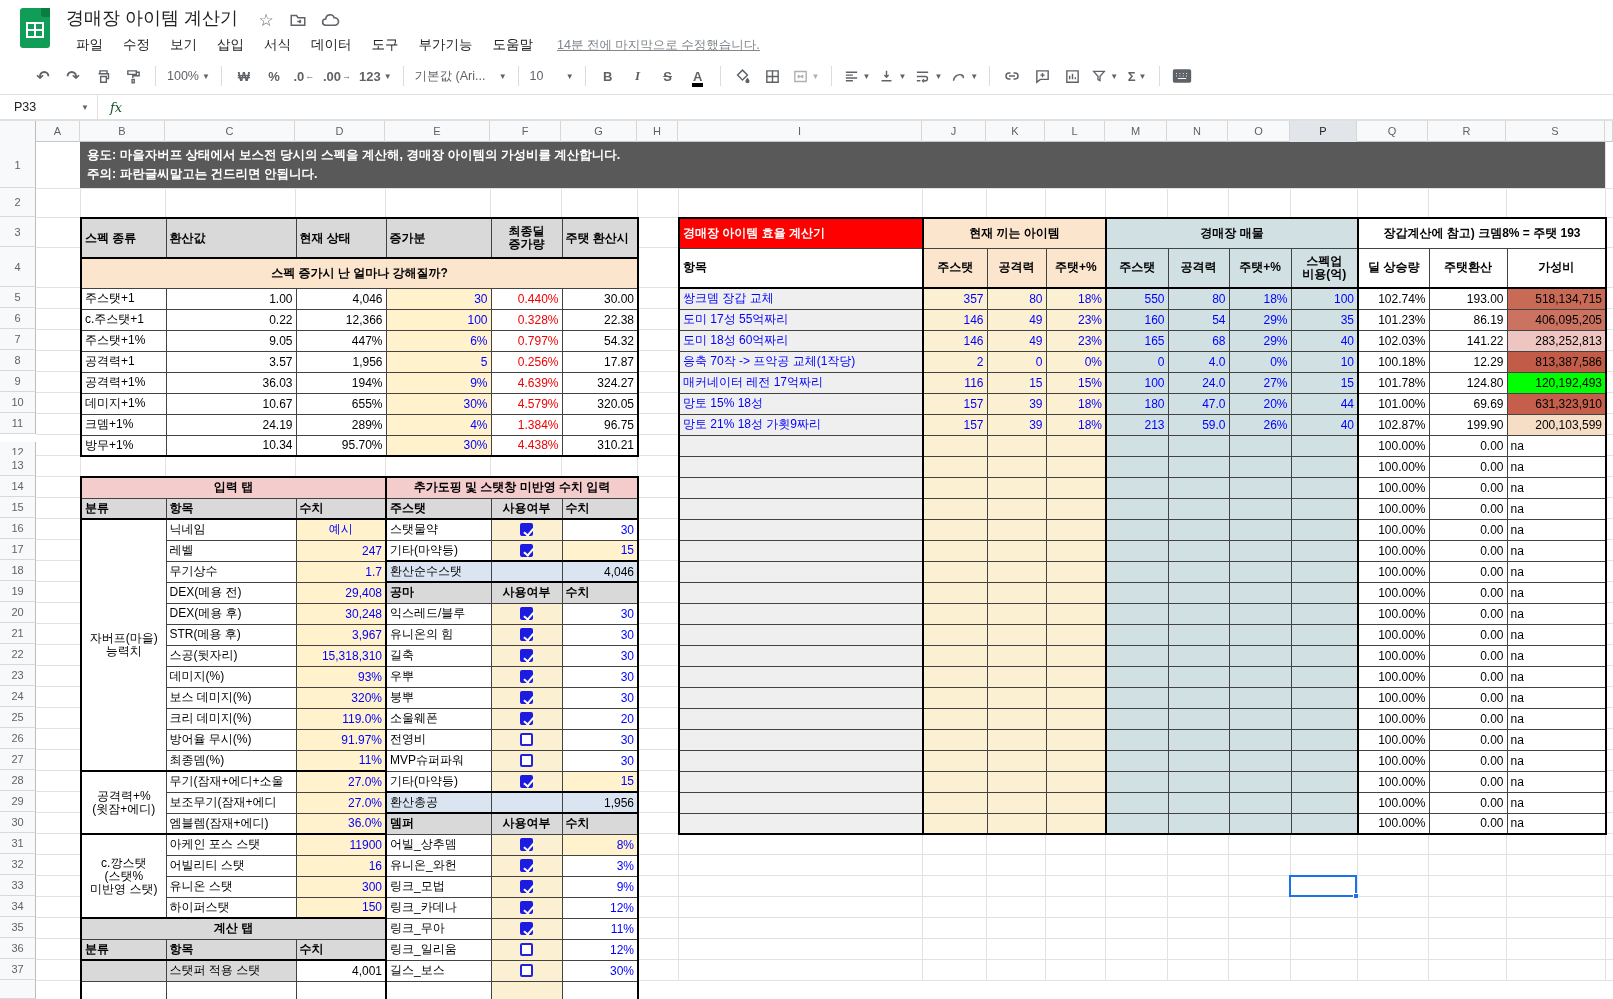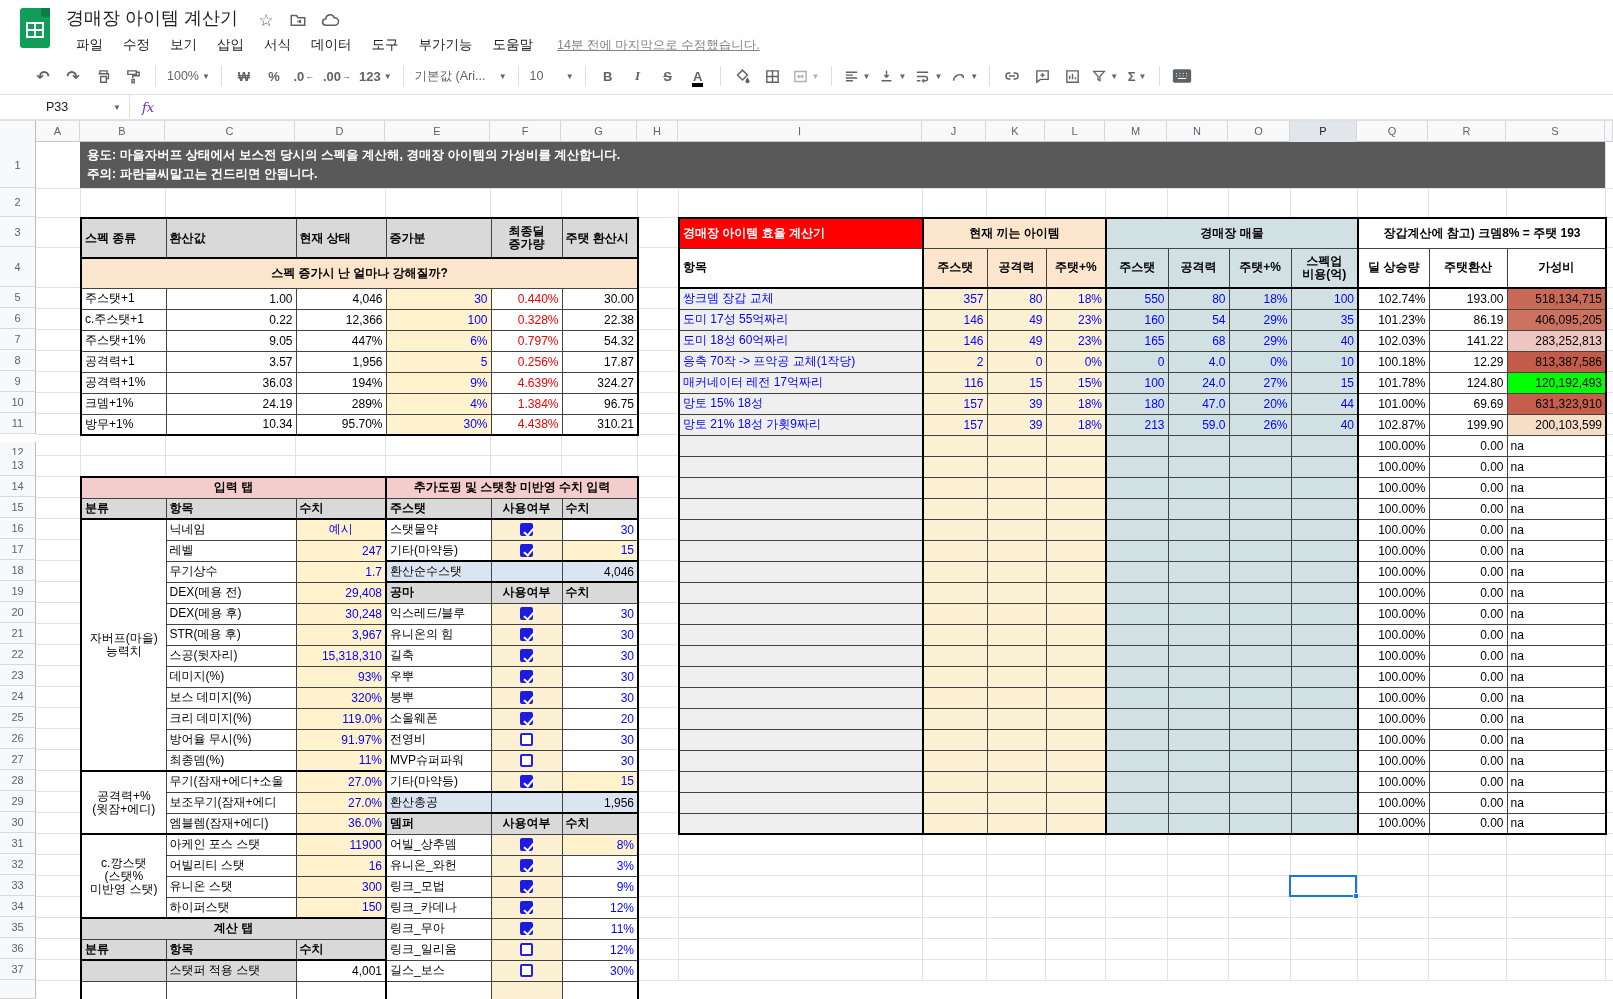--- a/index.html
+++ b/index.html
@@ -32,24 +32,24 @@
   .ti .uni{font-size:16px;font-weight:bold;}
   .car{font-size:8px;color:#5f6368;margin-left:3px;}
   .tsep{width:1px;height:20px;background:#dadce0;margin:0 7px;flex:0 0 auto;}
   .ti.texty{font-weight:normal;font-size:12.5px;}
   .sub-arrow{font-size:9px;margin-left:1px;}
   .a-underline{display:inline-block;position:relative;font-weight:bold;}
   .a-underline::after{content:"";position:absolute;left:-1px;right:-1px;bottom:-3px;height:4px;background:#000;}
   .s-strike{text-decoration:line-through;}
   
   .formulabar{position:absolute;left:0;top:95px;width:1613px;height:25px;background:#fff;border-bottom:1px solid #e0e0e0;
-              display:flex;align-items:center;font-size:12.5px;color:#202124;padding-left:32px;}
+              display:flex;align-items:center;font-size:12.5px;color:#202124;}
   .namebox{width:98px;padding-left:14px;display:flex;align-items:center;height:100%;border-right:1px solid #e0e0e0;}
   .namebox .car{margin-left:auto;margin-right:8px;}
-  .fx{font-family:"DejaVu Serif","Liberation Serif",serif;font-style:italic;color:#6d28d9;margin-left:12px;font-size:13px;}
+  .fx{font-family:"DejaVu Serif","Liberation Serif",serif;font-style:italic;color:#14532d;margin-left:12px;font-size:13px;}
   
   .colhdrs{position:absolute;left:0;top:120px;width:1613px;height:22px;background:#f8f9fa;border-bottom:1px solid #c7c7c7;border-top:1px solid #e0e0e0;}
   .chcell{position:absolute;top:0;height:21px;border-right:1px solid #d7d7d7;font-size:11px;color:#5f6368;
           text-align:center;line-height:21px;overflow:hidden;}
   .corner{position:absolute;left:0;top:0;width:36px;height:21px;background:#f8f9fa;border-right:1px solid #bdbdbd;}
   .hdr-sel{background:#e2e6ea;color:#202124;}
   
   .sheetbody{position:absolute;left:0;top:142px;width:1613px;height:857px;background:#fff;overflow:hidden;}
   .rowhdr{position:absolute;left:0;width:36px;background:#f8f9fa;border-right:1px solid #bdbdbd;border-bottom:1px solid #d8d8d8;
           font-size:11px;color:#5f6368;text-align:center;}
@@ -438,20 +438,28 @@
           </tr>
           <tr style="height:21px">
             <td class="cell ">공격력+1%</td>
             <td class="cell r">36.03</td>
             <td class="cell r">194%</td>
             <td class="cell r blue yel">9%</td>
             <td class="cell r red">4.639%</td>
             <td class="cell r">324.27</td>
           </tr>
           <tr style="height:21px">
+            <td class="cell ">데미지+1%</td>
+            <td class="cell r">10.67</td>
+            <td class="cell r">655%</td>
+            <td class="cell r blue yel">30%</td>
+            <td class="cell r red">4.579%</td>
+            <td class="cell r">320.05</td>
+          </tr>
+          <tr style="height:21px">
             <td class="cell ">크뎀+1%</td>
             <td class="cell r">24.19</td>
             <td class="cell r">289%</td>
             <td class="cell r blue yel">4%</td>
             <td class="cell r red">1.384%</td>
             <td class="cell r">96.75</td>
           </tr>
           <tr style="height:21px">
             <td class="cell ">방무+1%</td>
             <td class="cell r">10.34</td>

